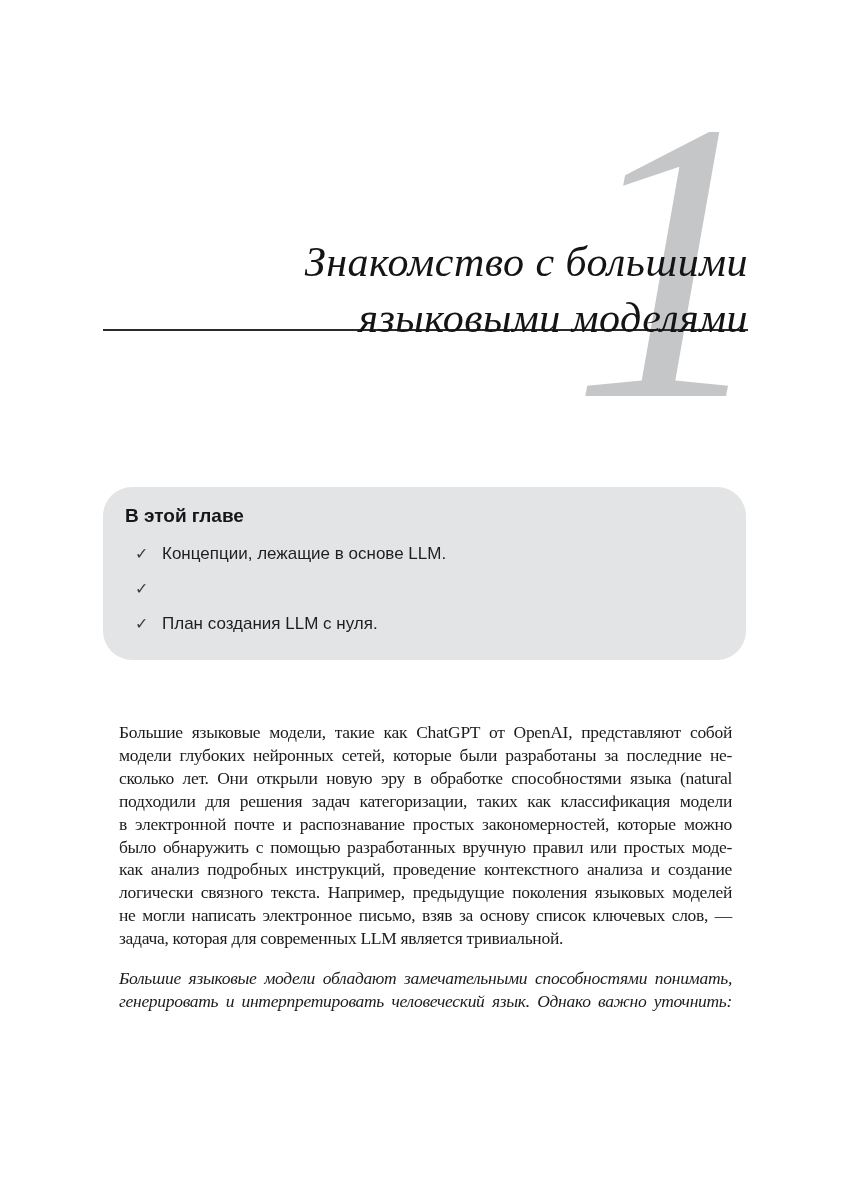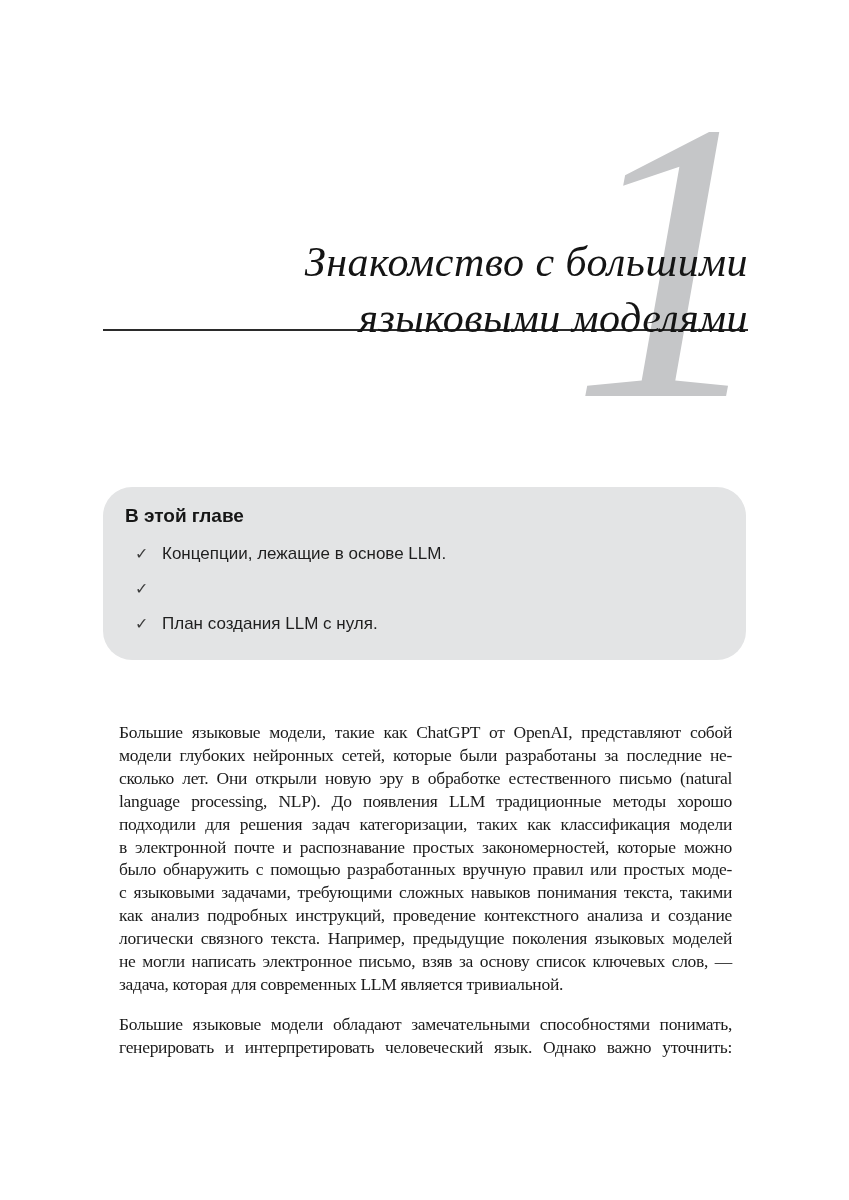--- a/index.html
+++ b/index.html
@@ -83,21 +83,21 @@
     position:absolute;
     top:705px;left:103px;
     width:645px;
     font-family:"Liberation Serif",serif;
     font-size:17.5px;
     letter-spacing:-0.3px;
     color:#1b1b1b;
     z-index:3;
   }
   .para{margin:16px;}
-  .para + .para{margin-top:17px;}
+  .para + .para{margin-top:17px;font-style:italic;}
   .bline{
     line-height:22.9px;
     text-align:justify;
     text-align-last:justify;
     white-space:normal;
   }
   .bline.endpara{
     text-align-last:left;
   }
 </style>
@@ -129,26 +129,24 @@
         <span class="check-icon">✓</span>
         <span>План создания LLM с нуля.</span>
       </div>
     </div>
   </div>
 
   <div class="body-text">
     <div class="para">
       <div class="bline">Большие языковые модели, такие как ChatGPT от OpenAI, представляют собой</div>
       <div class="bline">модели глубоких нейронных сетей, которые были разработаны за последние не-</div>
-      <div class="bline">сколько лет. Они открыли новую эру в обработке естественного письмо (natural</div>
-      <div class="bline">language processing, NLP). До появления LLM традиционные методы хорошо</div>
+      <div class="bline">сколько лет. Они открыли новую эру в обработке способностями языка (natural</div>
       <div class="bline">подходили для решения задач категоризации, таких как классификация модели</div>
       <div class="bline">в электронной почте и распознавание простых закономерностей, которые можно</div>
       <div class="bline">было обнаружить с помощью разработанных вручную правил или простых моде-</div>
-      <div class="bline">с языковыми задачами, требующими сложных навыков понимания текста, такими</div>
       <div class="bline">как анализ подробных инструкций, проведение контекстного анализа и создание</div>
       <div class="bline">логически связного текста. Например, предыдущие поколения языковых моделей</div>
       <div class="bline">не могли написать электронное письмо, взяв за основу список ключевых слов, —</div>
       <div class="bline endpara">задача, которая для современных LLM является тривиальной.</div>
     </div>
     <div class="para">
       <div class="bline">Большие языковые модели обладают замечательными способностями понимать,</div>
       <div class="bline">генерировать и интерпретировать человеческий язык. Однако важно уточнить:</div>
     </div>
   </div>

